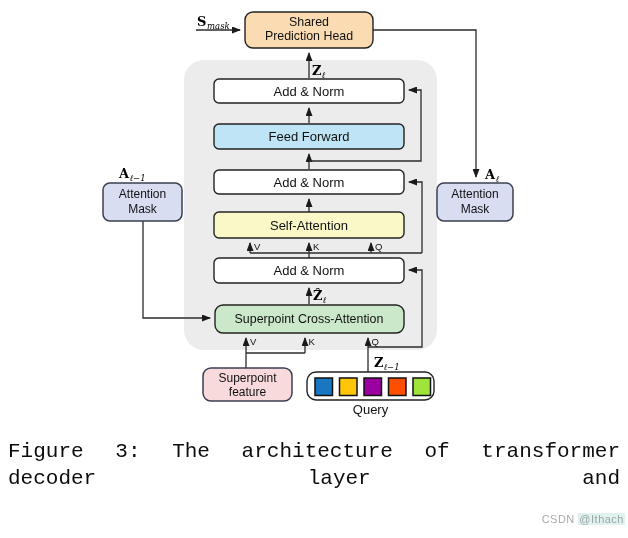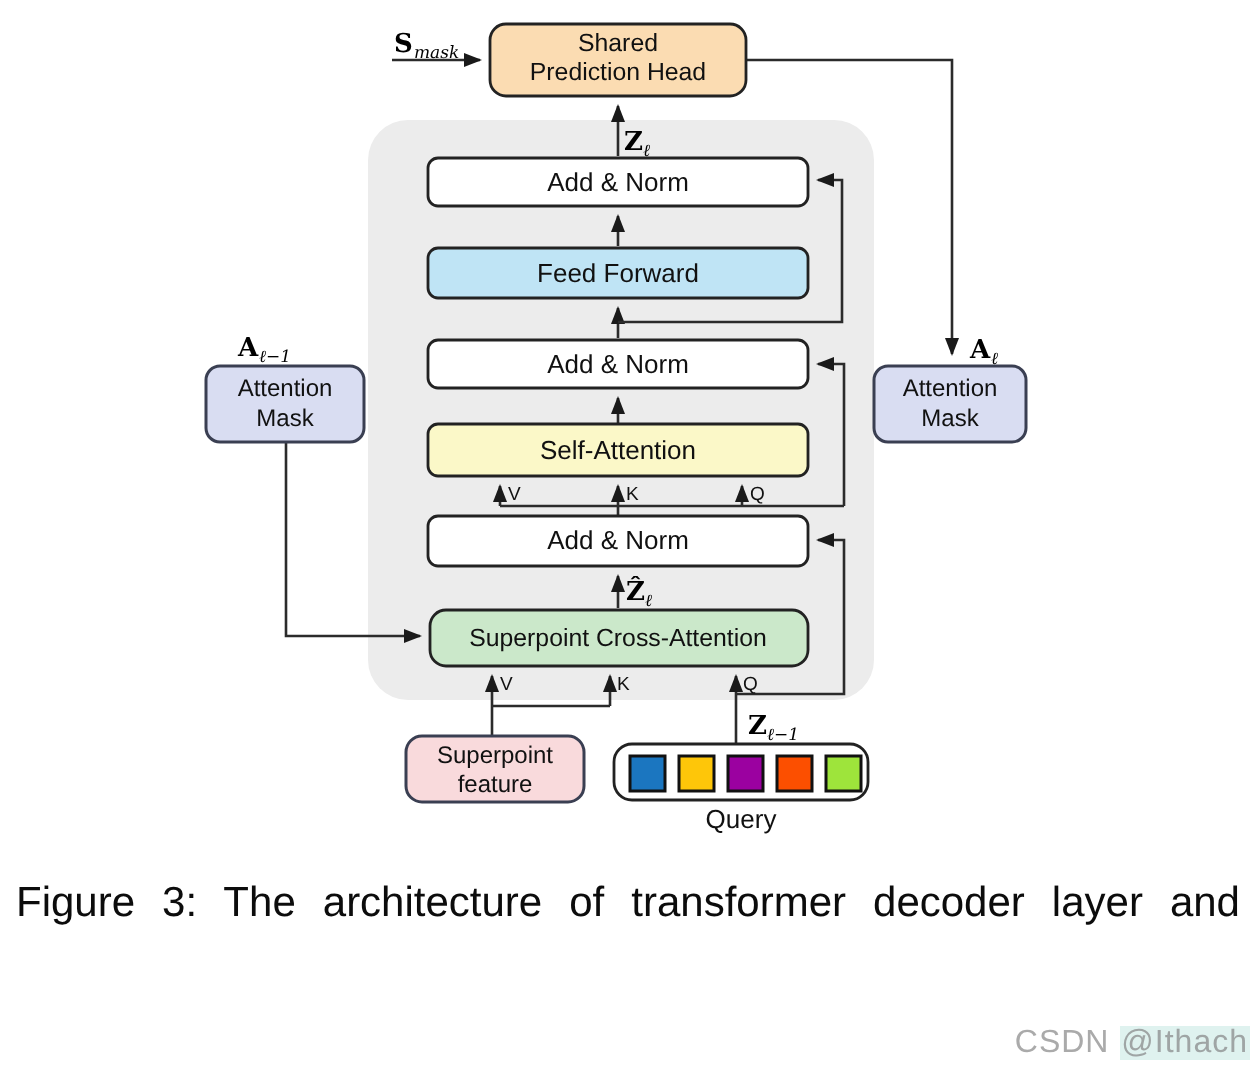--- a/index.html
+++ b/index.html
@@ -9,26 +9,26 @@
   .wire{stroke:#2b2b2b;stroke-width:1.3;fill:none;}
   .boxr{stroke:#222222;stroke-width:1.4;}
   .maskr{stroke:#3a3f52;stroke-width:1.5;}
   .bl{font-family:"Liberation Sans",sans-serif;font-size:13px;fill:#111;text-anchor:middle;}
   .bl-sm{font-size:12.4px;}
   .bl-xs{font-size:12px;}
   .port{font-family:"Liberation Sans",sans-serif;font-size:9.5px;fill:#111;text-anchor:start;}
   .mmain{font-family:"DejaVu Serif",serif;font-weight:bold;font-size:13px;fill:#000;}
   .msub{font-family:"DejaVu Serif",serif;font-style:italic;font-size:8.5px;fill:#000;}
   .caption{position:absolute;top:438px;left:8px;width:612px;
-           font-family:Liberation Sans, sans-serif;font-size:21px;line-height:27px;color:#0c0c0c;}
+           font-family:Liberation Mono, monospace;font-size:21px;line-height:27px;color:#0c0c0c;}
   .cap-justify{text-align:justify;text-align-last:justify;}
   .cap-math-main{font-weight:bold;}
   .cap-math-sub{font-size:0.62em;font-style:italic;}
   .watermark{position:absolute;top:513px;right:3px;font-family:"Liberation Sans",sans-serif;
-             font-size:16px;color:#aaaaaa;letter-spacing:0.5px;}
+             font-size:11px;color:#aaaaaa;letter-spacing:0.5px;}
   .watermark .handle{background:rgba(80,185,165,0.18);color:#9fA5a5;padding:0 1px;}
 </style>
 </head>
 <body>
 
 <div class="page">
 
 <svg width="628" height="432" viewBox="0 0 628 432">
   <defs>
     <marker id="arr" markerWidth="9" markerHeight="7" refX="8" refY="3.5" orient="auto" markerUnits="userSpaceOnUse">

